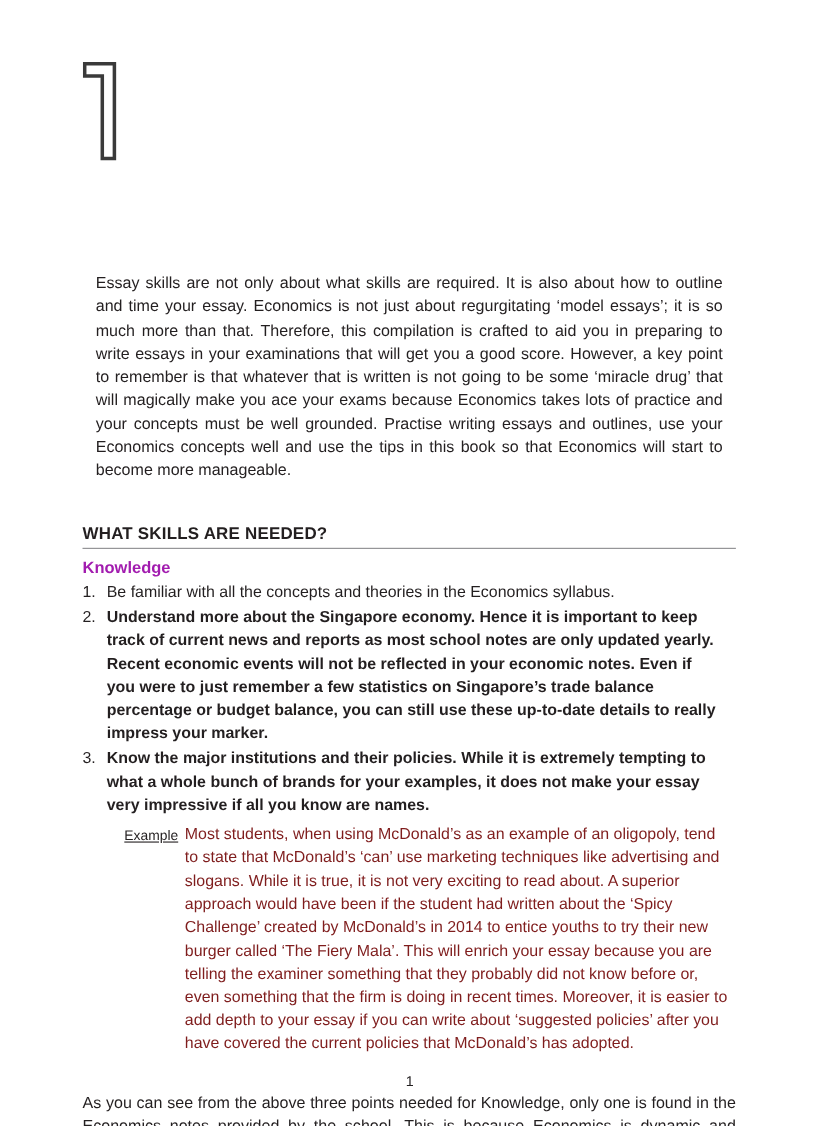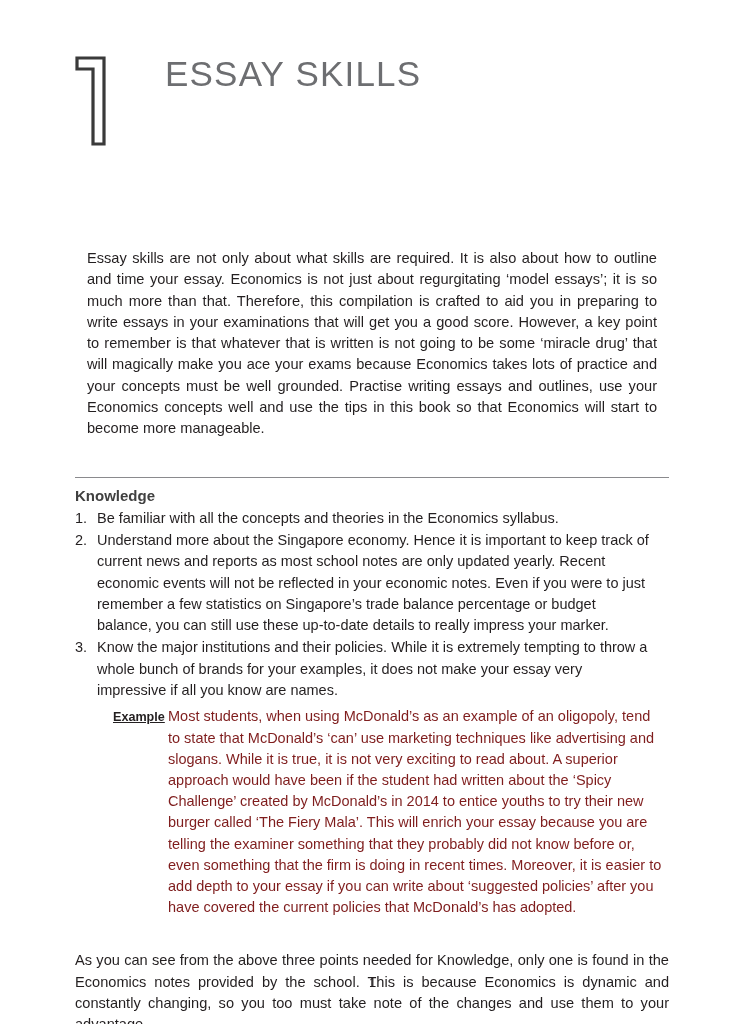--- a/index.html
+++ b/index.html
@@ -78,21 +78,21 @@
   .section-rule {
     height: 1px;
     background: #8a8a8d;
     width: 100%;
     margin: 0;
   }
 
   .subheading {
     font-size: 15px;
     font-weight: bold;
-    color: #404040;
+    color: #a21caf;
     margin: 9px 0 4px 0;
   }
 
   
   .numbered-list {
     margin: 0;
     padding: 0;
     list-style: none;
   }
   .numbered-list > li {
@@ -109,33 +109,34 @@
     top: 0;
     width: 18px;
     text-align: left;
   }
   .list-body {
     display: block;
     max-width: 576px;
   }
   .list-body.narrow {
     max-width: 556px;
+    font-weight: bold;
   }
 
   
   .example-block {
     display: flex;
     margin-top: 5px;
     margin-left: 38px;
   }
   .example-label {
     flex: 0 0 auto;
     width: 55px;
     font-size: 12.6px;
-    font-weight: bold;
+    font-weight: normal;
     text-decoration: underline;
     color: #231f20;
     line-height: 21.2px;
     padding-top: 1px;
   }
   .example-text {
     flex: 1 1 auto;
     font-size: 14.5px;
     line-height: 21.2px;
     color: #7f1d1d;
@@ -164,45 +165,45 @@
 </style>
 </head>
 <body>
 
 <div class="page">
 
   <div class="chapter-header">
     <svg class="chapter-number" viewBox="0 0 46 98">
       <path d="M2 6 L29 6 L29 92 L18 92 L18 17 L2 17 Z" fill="#ffffff" stroke="#3a3a3a" stroke-width="3.2" stroke-linejoin="miter"></path>
     </svg>
-    <div class="chapter-title">ESSAY SKILLS</div>
   </div>
 
   <div class="content">
 
     <p class="intro-paragraph">Essay skills are not only about what skills are required. It is also about how to outline and time your essay. Economics is not just about regurgitating ‘model essays’; it is so much more than that. Therefore, this compilation is crafted to aid you in preparing to write essays in your examinations that will get you a good score. However, a key point to remember is that whatever that is written is not going to be some ‘miracle drug’ that will magically make you ace your exams because Economics takes lots of practice and your concepts must be well grounded. Practise writing essays and outlines, use your Economics concepts well and use the tips in this book so that Economics will start to become more manageable.</p>
 
     <div class="section-heading-wrap">
+      <div class="section-heading">WHAT SKILLS ARE NEEDED?</div>
       <div class="section-rule"></div>
     </div>
 
     <div class="subheading">Knowledge</div>
 
     <ul class="numbered-list">
       <li>
         <span class="marker">1.</span>
         <span class="list-body">Be familiar with all the concepts and theories in the Economics syllabus.</span>
       </li>
       <li>
         <span class="marker">2.</span>
         <span class="list-body narrow">Understand more about the Singapore economy. Hence it is important to keep track of current news and reports as most school notes are only updated yearly. Recent economic events will not be reflected in your economic notes. Even if you were to just remember a few statistics on Singapore’s trade balance percentage or budget balance, you can still use these up-to-date details to really impress your marker.</span>
       </li>
       <li>
         <span class="marker">3.</span>
-        <span class="list-body narrow">Know the major institutions and their policies. While it is extremely tempting to throw a whole bunch of brands for your examples, it does not make your essay very impressive if all you know are names.</span>
+        <span class="list-body narrow">Know the major institutions and their policies. While it is extremely tempting to what a whole bunch of brands for your examples, it does not make your essay very impressive if all you know are names.</span>
       </li>
     </ul>
 
     <div class="example-block">
       <div class="example-label">Example</div>
       <div class="example-text">Most students, when using McDonald’s as an example of an oligopoly, tend to state that McDonald’s ‘can’ use marketing techniques like advertising and slogans. While it is true, it is not very exciting to read about. A superior approach would have been if the student had written about the ‘Spicy Challenge’ created by McDonald’s in 2014 to entice youths to try their new burger called ‘The Fiery Mala’. This will enrich your essay because you are telling the examiner something that they probably did not know before or, even something that the firm is doing in recent times. Moreover, it is easier to add depth to your essay if you can write about ‘suggested policies’ after you have covered the current policies that McDonald’s has adopted.</div>
     </div>
 
     <p class="closing-paragraph">As you can see from the above three points needed for Knowledge, only one is found in the Economics notes provided by the school. This is because Economics is dynamic and constantly changing, so you too must take note of the changes and use them to your advantage.</p>
 

